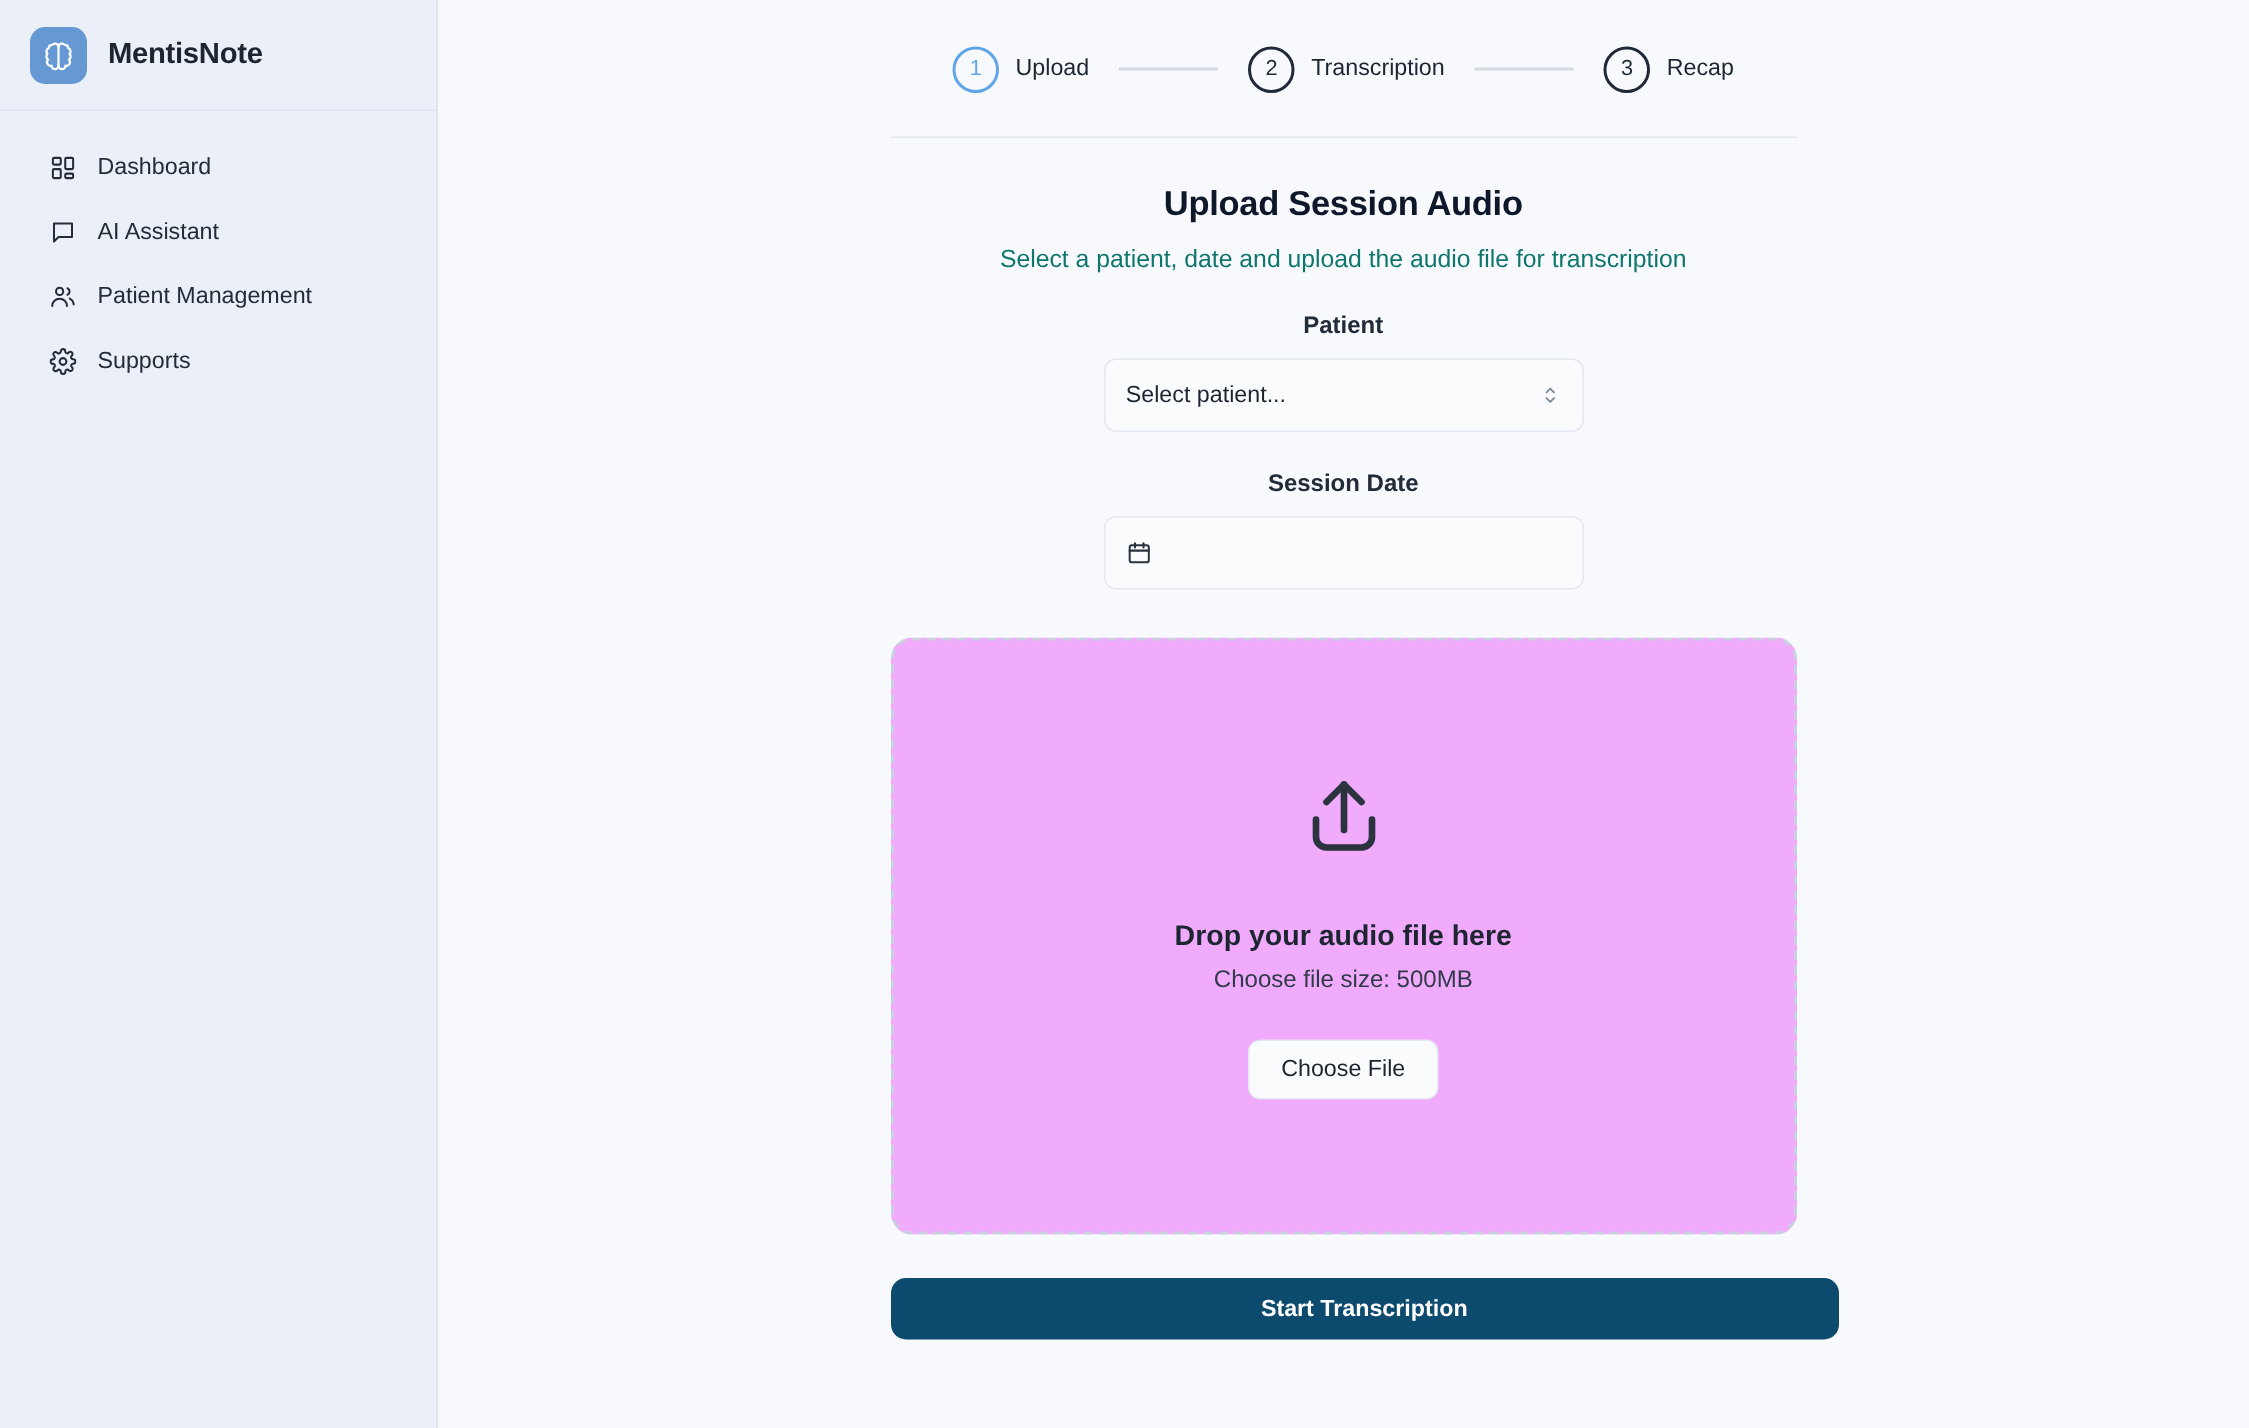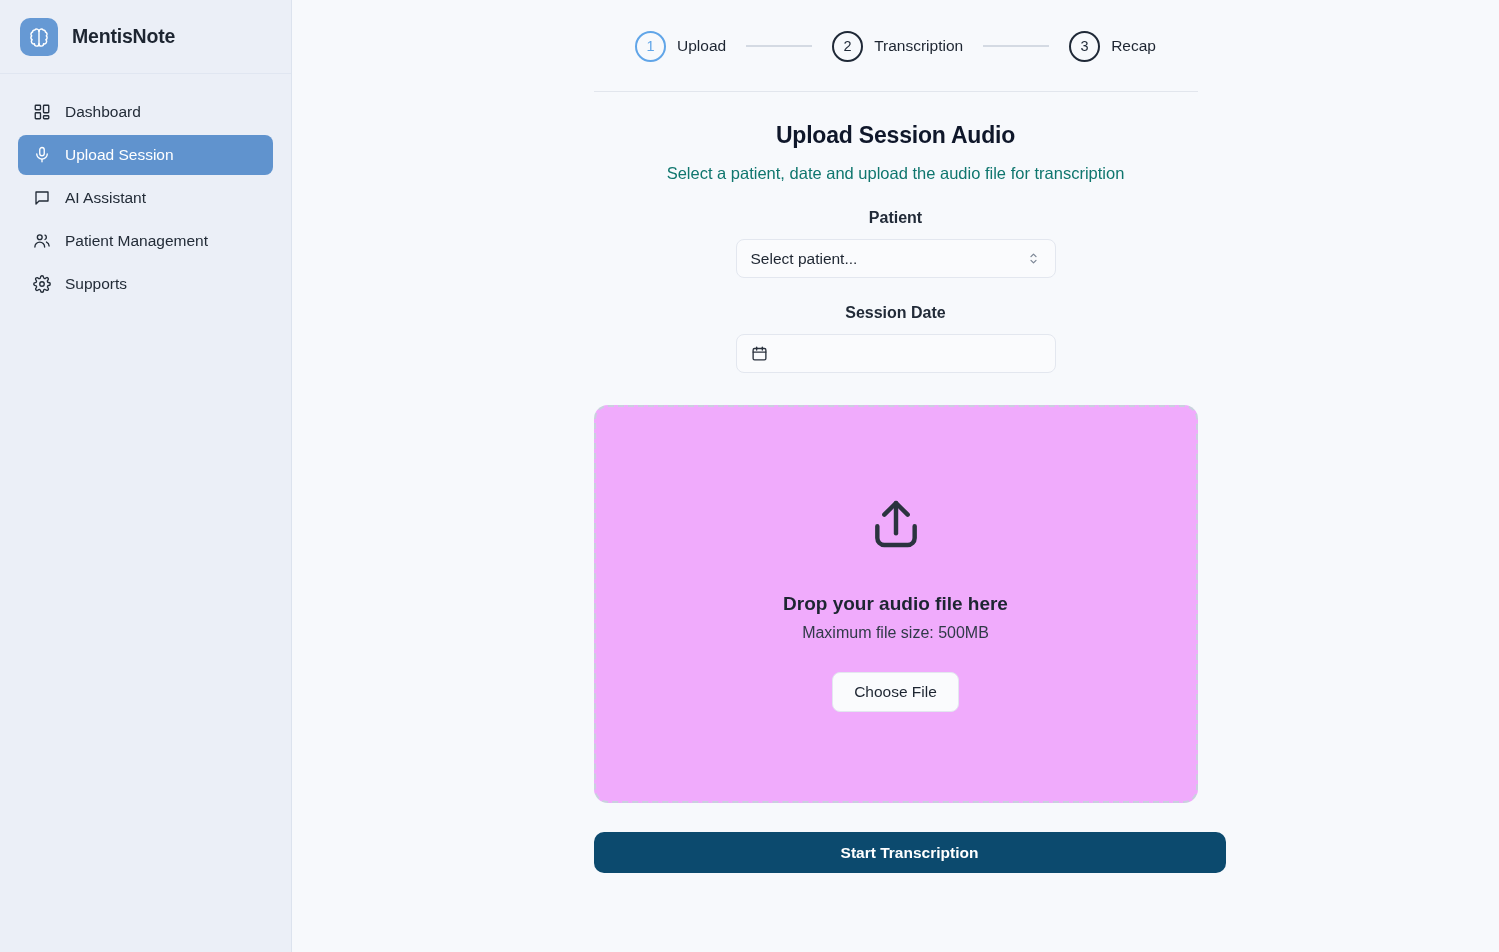--- a/index.html
+++ b/index.html
@@ -97,21 +97,21 @@
     margin-top: 15px;
   }
 
   
   .field { margin-top: 26px; }
   .field-label {
     display: block; text-align: center; font-size: 16px;
     font-weight: bold; color: #222b38; margin-bottom: 12px;
   }
   .control {
-    width: 320px; height: 39px; margin: 0 auto;
+    width: 320px; height: 49px; margin: 0 auto;
     background: #fafbfd;
     border: 1px solid #e3e7ef;
     border-radius: 8px;
     display: flex; align-items: center;
     padding: 0 14px;
     font-size: 15.5px; color: #1d2531;
     cursor: pointer;
     position: relative;
   }
   .control .select-value { flex: 1 1 auto; }
@@ -180,30 +180,20 @@
           <svg width="18" height="18" viewBox="0 0 24 24" fill="none" stroke="#232c38" stroke-width="1.8" stroke-linecap="round" stroke-linejoin="round">
             <rect x="3" y="3" width="7" height="6" rx="1"></rect>
             <rect x="14" y="3" width="7" height="10" rx="1"></rect>
             <rect x="3" y="13" width="7" height="8" rx="1"></rect>
             <rect x="14" y="17" width="7" height="4" rx="1"></rect>
           </svg>
         </span>
         <span>Dashboard</span>
       </div>
 
-      <div class="nav-item active">
-        <span class="nav-icon">
-          <svg width="18" height="18" viewBox="0 0 24 24" fill="none" stroke="#ffffff" stroke-width="1.8" stroke-linecap="round" stroke-linejoin="round">
-            <rect x="9" y="2" width="6" height="11" rx="3"></rect>
-            <path d="M5 10.5a7 7 0 0 0 14 0"></path>
-            <path d="M12 17.5V21"></path>
-          </svg>
-        </span>
-        <span>Upload Session</span>
-      </div>
 
       <div class="nav-item">
         <span class="nav-icon">
           <svg width="18" height="18" viewBox="0 0 24 24" fill="none" stroke="#232c38" stroke-width="1.8" stroke-linecap="round" stroke-linejoin="round">
             <path d="M4 4h16v12H8l-4 4V4z"></path>
           </svg>
         </span>
         <span>AI Assistant</span>
       </div>
 
@@ -297,21 +287,21 @@
       
       <div class="dropzone">
         <div class="dz-icon">
           <svg width="56" height="56" viewBox="0 0 24 24" fill="none" stroke="#2b333f" stroke-width="1.9" stroke-linecap="round" stroke-linejoin="round">
             <path d="M12 16V3"></path>
             <path d="M7 8l5-5 5 5"></path>
             <path d="M4 13v5a3 3 0 0 0 3 3h10a3 3 0 0 0 3-3v-5"></path>
           </svg>
         </div>
         <div class="dz-title">Drop your audio file here</div>
-        <div class="dz-line" style="margin-top:4px">Maximum file size: 500MB</div>
+        <div class="dz-line" style="margin-top:4px">Choose file size: 500MB</div>
         <button class="dz-btn">Choose File</button>
       </div>
 
       
       <button class="submit" disabled="">Start Transcription</button>
 
     </div>
   </main>
 
 </div>

